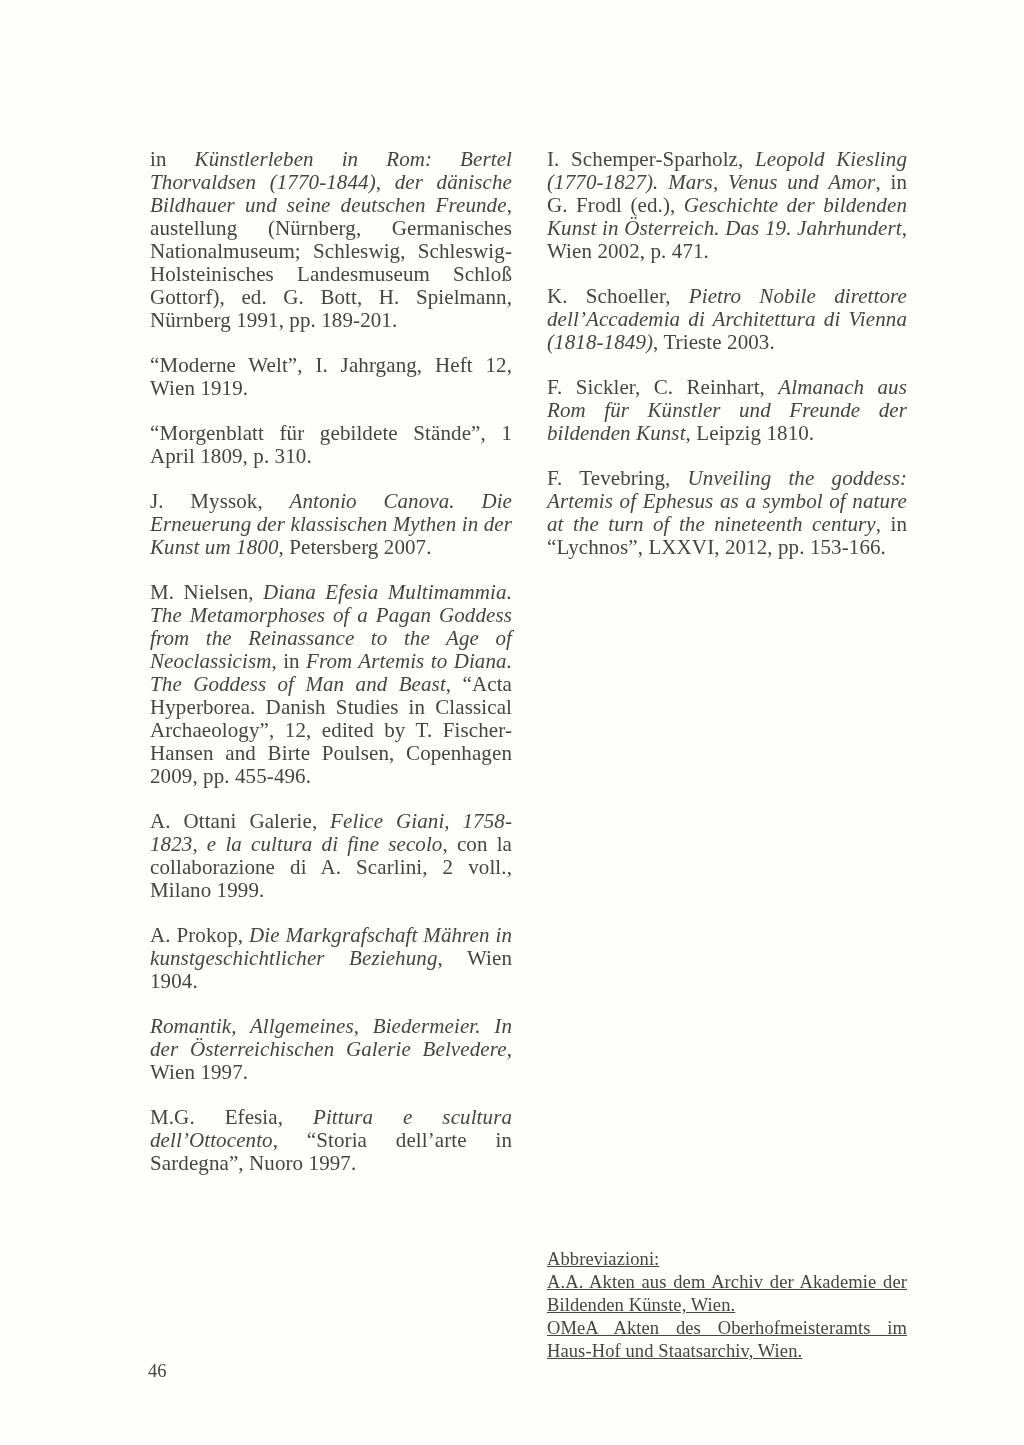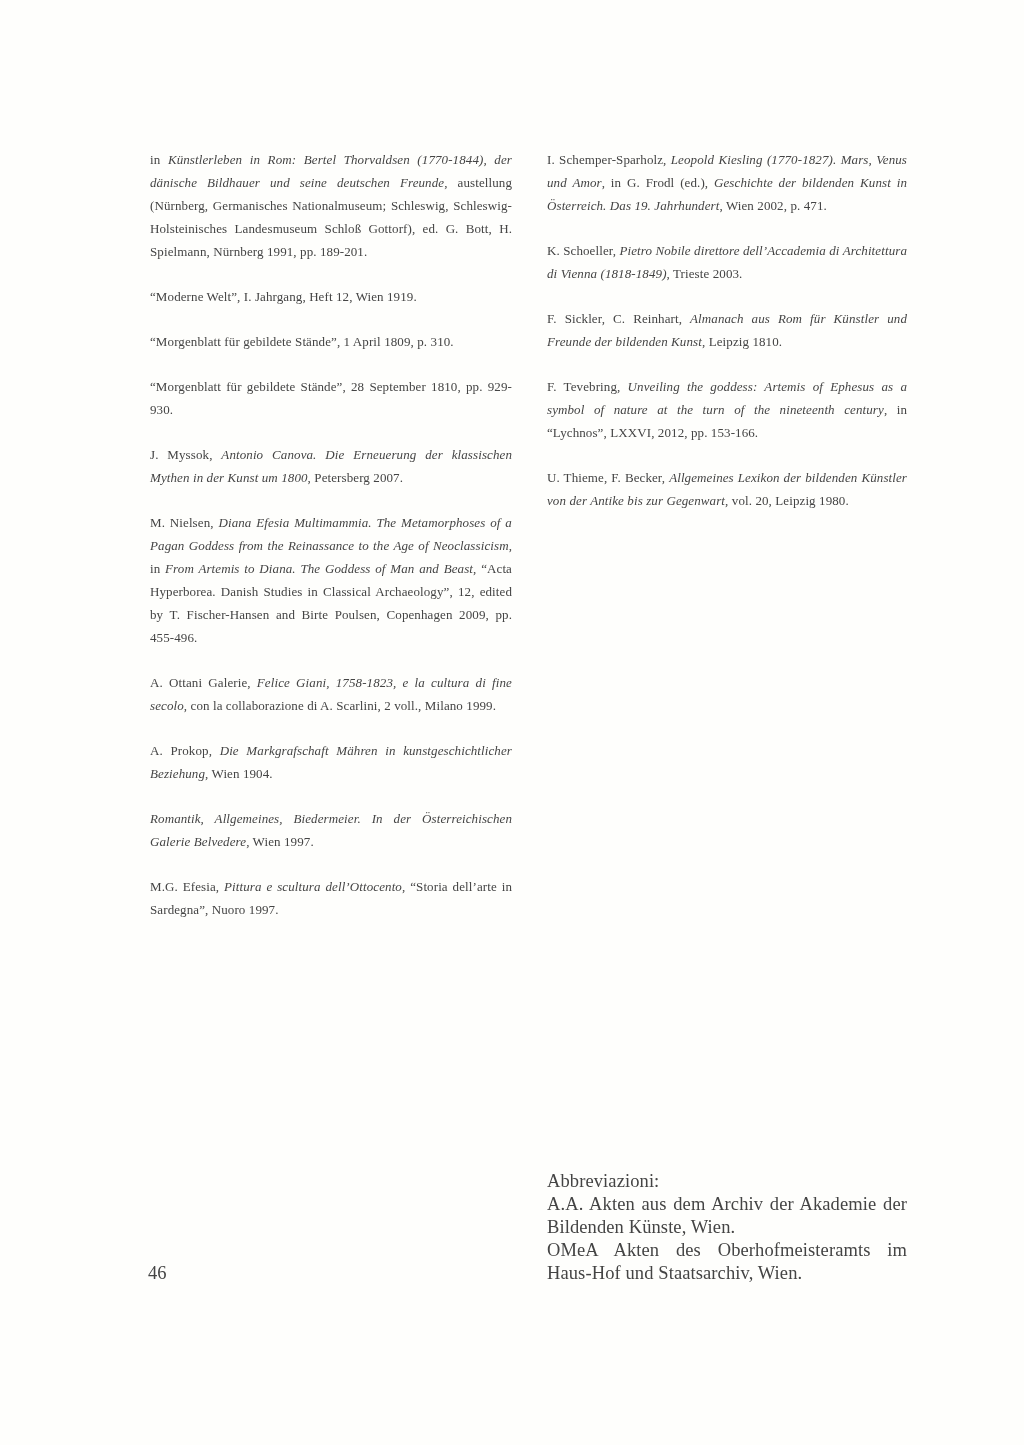--- a/index.html
+++ b/index.html
@@ -18,72 +18,71 @@
   }
   .column {
     position: absolute;
     top: 148px;
   }
   .column.left  { left: 150px; width: 362px; }
   .column.right { left: 547px; width: 360px; }
 
   p.entry {
     margin: 0 0 22px 0;
-    font-size: 13px;
+    font-size: 21px;
     line-height: 23px;
     text-align: justify;
     letter-spacing: 0.1px;
   }
   p.entry .it { font-style: italic; }
 
   .abbrev-block {
     position: absolute;
     left: 547px;
-    top: 1170px;
+    top: 1248px;
     width: 360px;
+    text-decoration: underline;
   }
   .abbrev-block p {
     margin: 0;
     font-size: 18.5px;
     line-height: 23px;
     text-align: justify;
     letter-spacing: 0.1px;
   }
   .page-number {
     position: absolute;
     left: 148px;
-    top: 1262px;
+    top: 1360px;
     font-size: 18.5px;
     line-height: 23px;
   }
 </style>
 </head>
 <body>
 
 <div class="page">
 
   <div class="column left" id="left-column">
       <p class="entry"><span>in </span><span class="it">Künstlerleben in Rom: Bertel Thorvaldsen (1770-1844), der dänische Bildhauer und seine deutschen Freunde</span><span>, austellung (Nürnberg, Germanisches Nationalmuseum; Schleswig, Schleswig-Holsteinisches Landesmuseum Schloß Gottorf), ed. G. Bott, H. Spielmann, Nürnberg 1991, pp. 189-201.</span></p>
       <p class="entry"><span>“Moderne Welt”, I. Jahrgang, Heft 12, Wien 1919.</span></p>
       <p class="entry"><span>“Morgenblatt für gebildete Stände”, 1 April 1809, p. 310.</span></p>
-      <p class="entry"><span>“Morgenblatt für gebildete Stände”, 28 September 1810, pp. 929-930.</span></p>
       <p class="entry"><span>J. Myssok, </span><span class="it">Antonio Canova. Die Erneuerung der klassischen Mythen in der Kunst um 1800</span><span>, Petersberg 2007.</span></p>
       <p class="entry"><span>M. Nielsen, </span><span class="it">Diana Efesia Multimammia. The Metamorphoses of a Pagan Goddess from the Reinassance to the Age of Neoclassicism</span><span>, in </span><span class="it">From Artemis to Diana. The Goddess of Man and Beast</span><span>, “Acta Hyperborea. Danish Studies in Classical Archaeology”, 12, edited by T. Fischer-Hansen and Birte Poulsen, Copenhagen 2009, pp. 455-496.</span></p>
       <p class="entry"><span>A. Ottani Galerie, </span><span class="it">Felice Giani, 1758-1823, e la cultura di fine secolo</span><span>, con la collaborazione di A. Scarlini, 2 voll., Milano 1999.</span></p>
       <p class="entry"><span>A. Prokop, </span><span class="it">Die Markgrafschaft Mähren in kunstgeschichtlicher Beziehung</span><span>, Wien 1904.</span></p>
       <p class="entry"><span class="it">Romantik, Allgemeines, Biedermeier. In der Österreichischen Galerie Belvedere</span><span>, Wien 1997.</span></p>
       <p class="entry"><span>M.G. Efesia, </span><span class="it">Pittura e scultura dell’Ottocento</span><span>, “Storia dell’arte in Sardegna”, Nuoro 1997.</span></p>
     </div>
 
   <div class="column right" id="right-column">
       <p class="entry"><span>I. Schemper-Sparholz, </span><span class="it">Leopold Kiesling (1770-1827). Mars, Venus und Amor</span><span>, in G. Frodl (ed.), </span><span class="it">Geschichte der bildenden Kunst in Österreich. Das 19. Jahrhundert</span><span>, Wien 2002, p. 471.</span></p>
       <p class="entry"><span>K. Schoeller, </span><span class="it">Pietro Nobile direttore dell’Accademia di Architettura di Vienna (1818-1849)</span><span>, Trieste 2003.</span></p>
       <p class="entry"><span>F. Sickler, C. Reinhart, </span><span class="it">Almanach aus Rom für Künstler und Freunde der bildenden Kunst</span><span>, Leipzig 1810.</span></p>
       <p class="entry"><span>F. Tevebring, </span><span class="it">Unveiling the goddess: Artemis of Ephesus as a symbol of nature at the turn of the nineteenth century</span><span>, in “Lychnos”, LXXVI, 2012, pp. 153-166.</span></p>
-      <p class="entry"><span>U. Thieme, F. Becker, </span><span class="it">Allgemeines Lexikon der bildenden Künstler von der Antike bis zur Gegenwart</span><span>, vol. 20, Leipzig 1980.</span></p>
     </div>
 
   <div class="abbrev-block" id="abbrev-block">
       <p>Abbreviazioni:</p>
       <p>A.A. Akten aus dem Archiv der Akademie der Bildenden Künste, Wien.</p>
       <p>OMeA Akten des Oberhofmeisteramts im Haus-Hof und Staatsarchiv, Wien.</p>
     </div>
 
   <div class="page-number">46</div>
 

